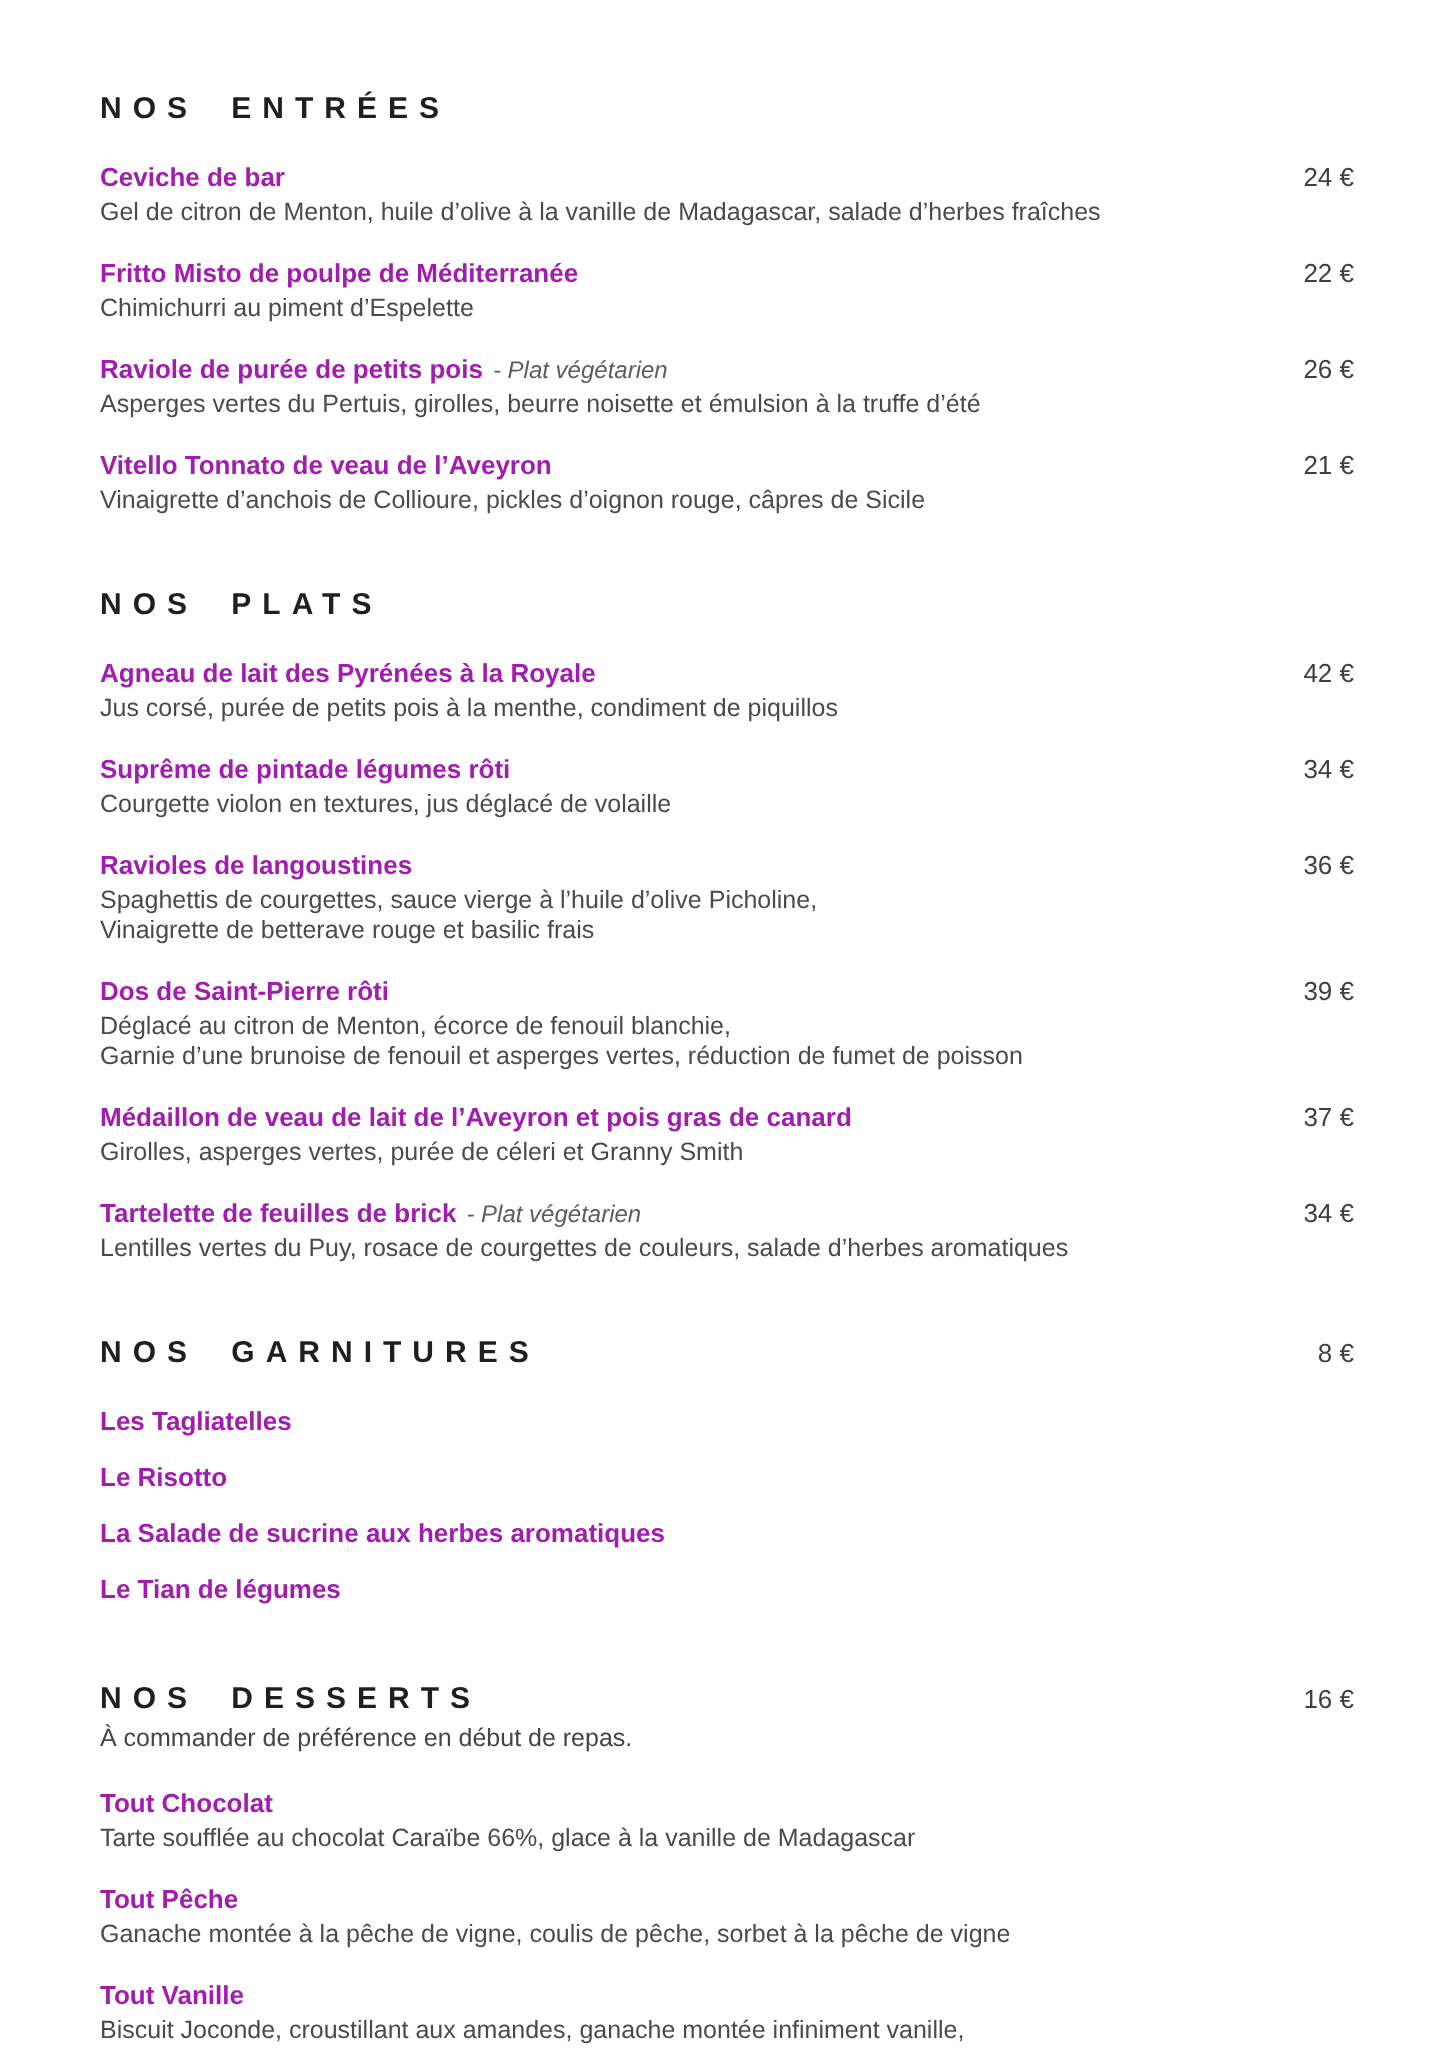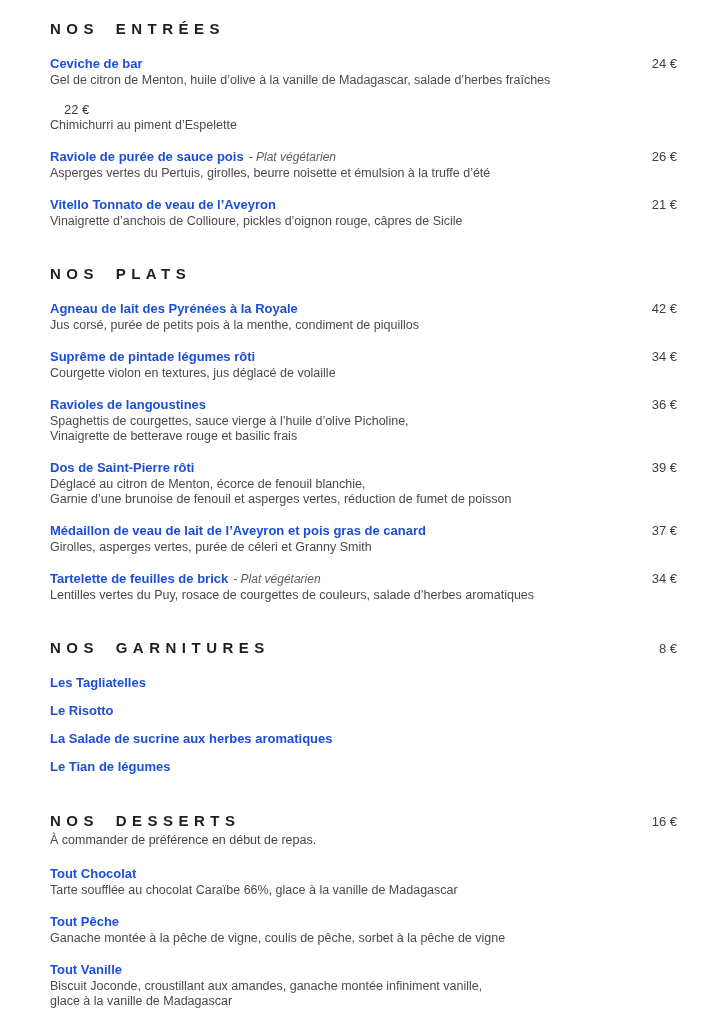--- a/index.html
+++ b/index.html
@@ -3,21 +3,21 @@
 <meta charset="utf-8">
 <style>
   html, body { margin: 0; padding: 0; background: #e8e8e8; }
   .page {
     position: relative;
     width: 724px;
     height: 1024px;
     margin: 0 auto;
     background: #ffffff;
     box-sizing: border-box;
-    padding: 20px 47px 20px 50px;
+    padding: 46px 47px 20px 50px;
     font-family: "Liberation Sans", sans-serif;
     color: #2d2d2d;
     overflow: hidden;
   }
   .section + .section { margin-top: 37px; }
   .section-head {
     display: flex;
     justify-content: space-between;
     align-items: baseline;
     margin-bottom: 17px;
@@ -49,21 +49,21 @@
   .compact .item { margin-bottom: 10px; }
   .item-head {
     display: flex;
     justify-content: space-between;
     align-items: baseline;
   }
   .item-title { min-width: 0; }
   .item-name {
     font-size: 13px;
     font-weight: 700;
-    color: #1d4ed8;
+    color: #a21caf;
     line-height: 15px;
   }
   .item-tag {
     font-style: italic;
     font-weight: 400;
     font-size: 12px;
     color: #5d5d5d;
     margin-left: 5px;
   }
   .item-tag:empty { display: none; }
@@ -96,28 +96,29 @@
     <div class="item">
       <div class="item-head">
         <div class="item-title"><span class="item-name">Ceviche de bar</span></div>
         <span class="item-price">24 €</span>
       </div>
       <div class="desc">Gel de citron de Menton, huile d’olive à la vanille de Madagascar, salade d’herbes fraîches</div>
 
     </div>
     <div class="item">
       <div class="item-head">
+        <div class="item-title"><span class="item-name">Fritto Misto de poulpe de Méditerranée</span></div>
         <span class="item-price">22 €</span>
       </div>
       <div class="desc">Chimichurri au piment d’Espelette</div>
 
     </div>
     <div class="item">
       <div class="item-head">
-        <div class="item-title"><span class="item-name">Raviole de purée de sauce pois</span><span class="item-tag">- Plat végétarien</span></div>
+        <div class="item-title"><span class="item-name">Raviole de purée de petits pois</span><span class="item-tag">- Plat végétarien</span></div>
         <span class="item-price">26 €</span>
       </div>
       <div class="desc">Asperges vertes du Pertuis, girolles, beurre noisette et émulsion à la truffe d’été</div>
 
     </div>
     <div class="item">
       <div class="item-head">
         <div class="item-title"><span class="item-name">Vitello Tonnato de veau de l’Aveyron</span></div>
         <span class="item-price">21 €</span>
       </div>

